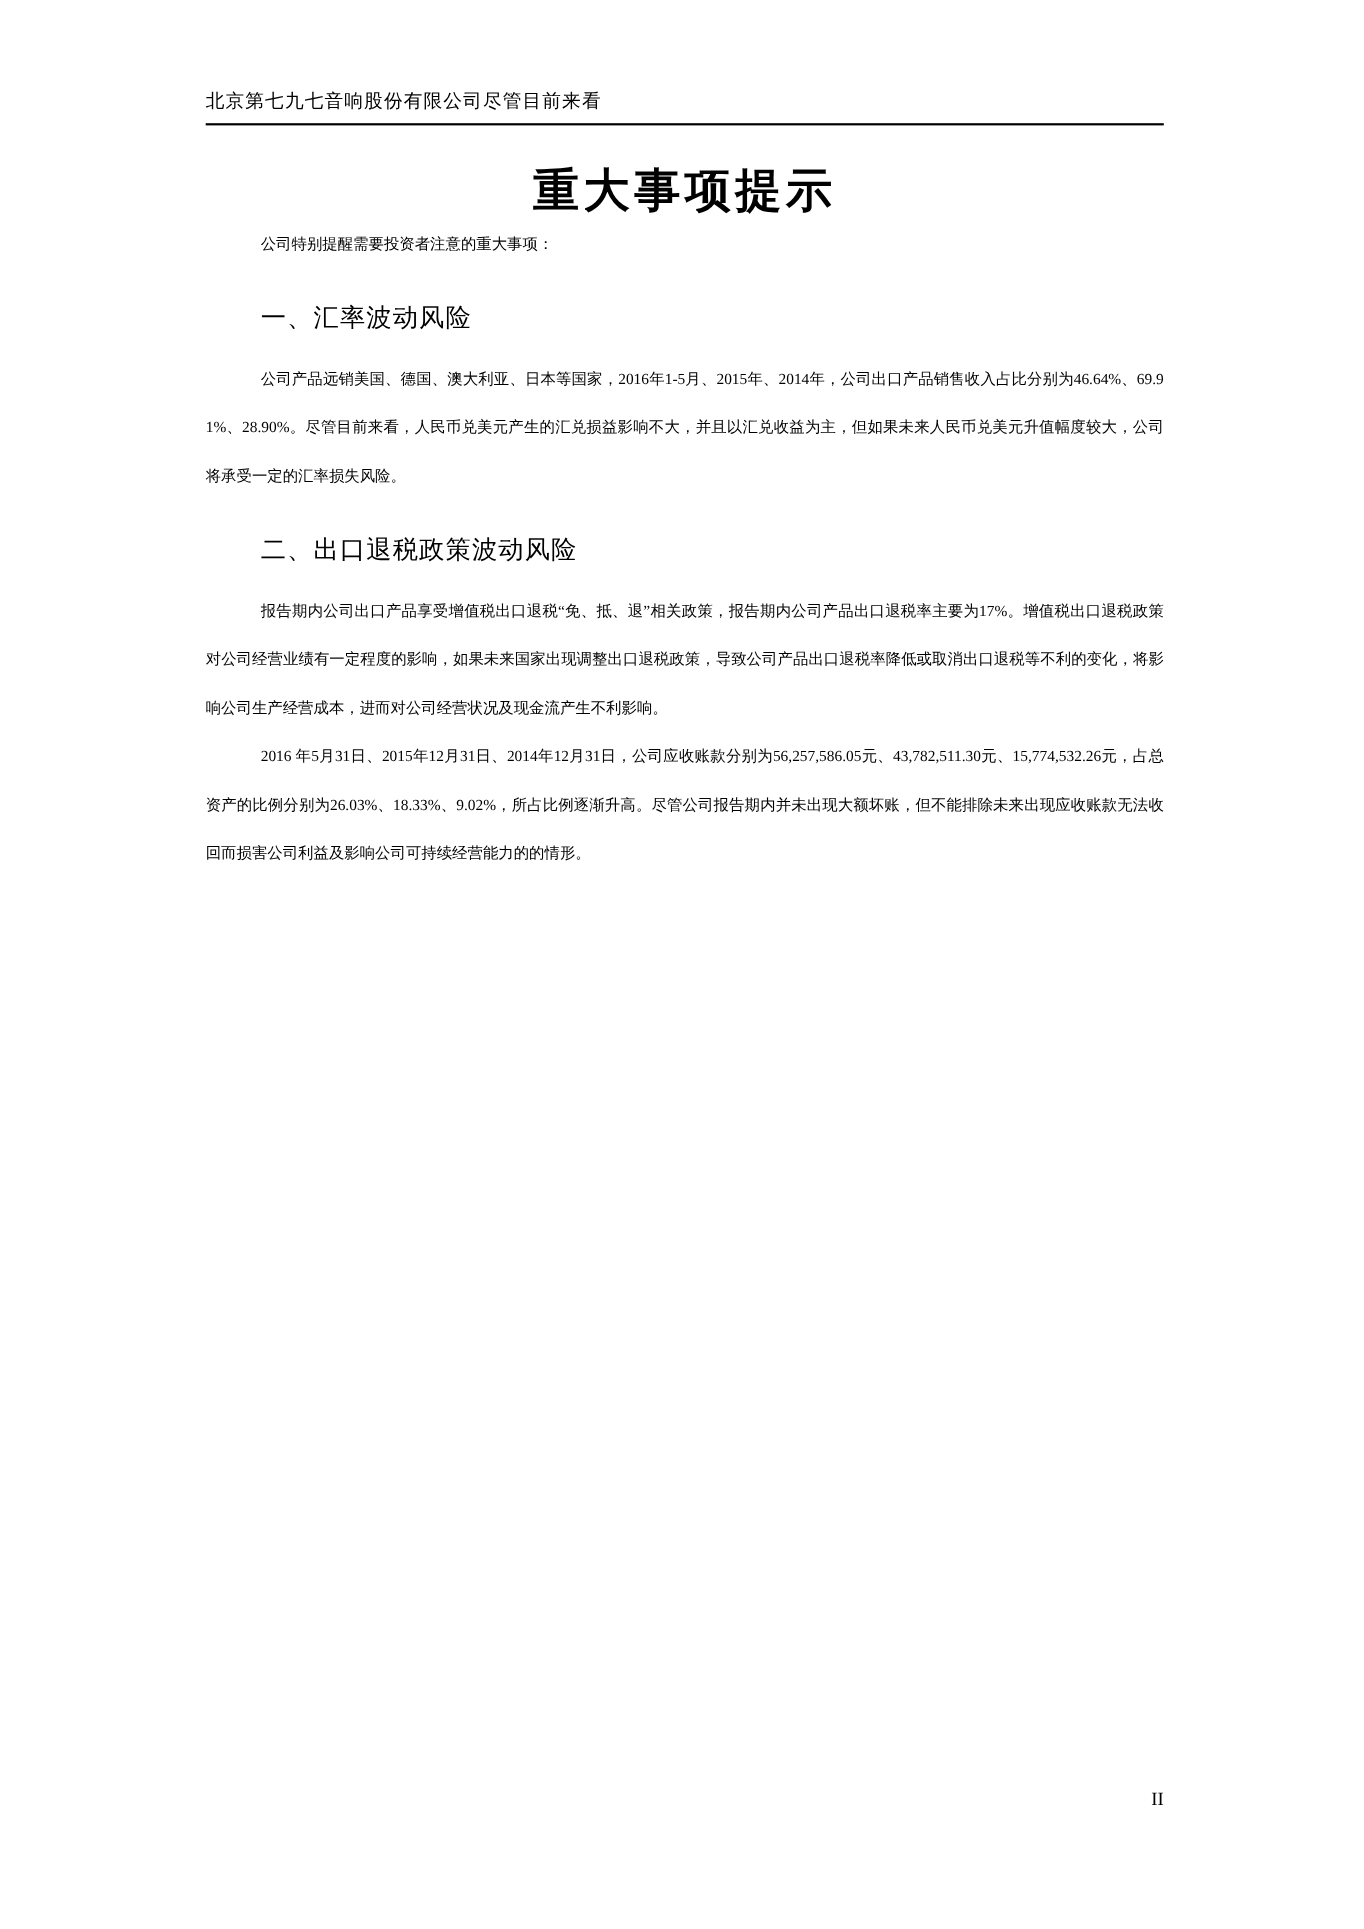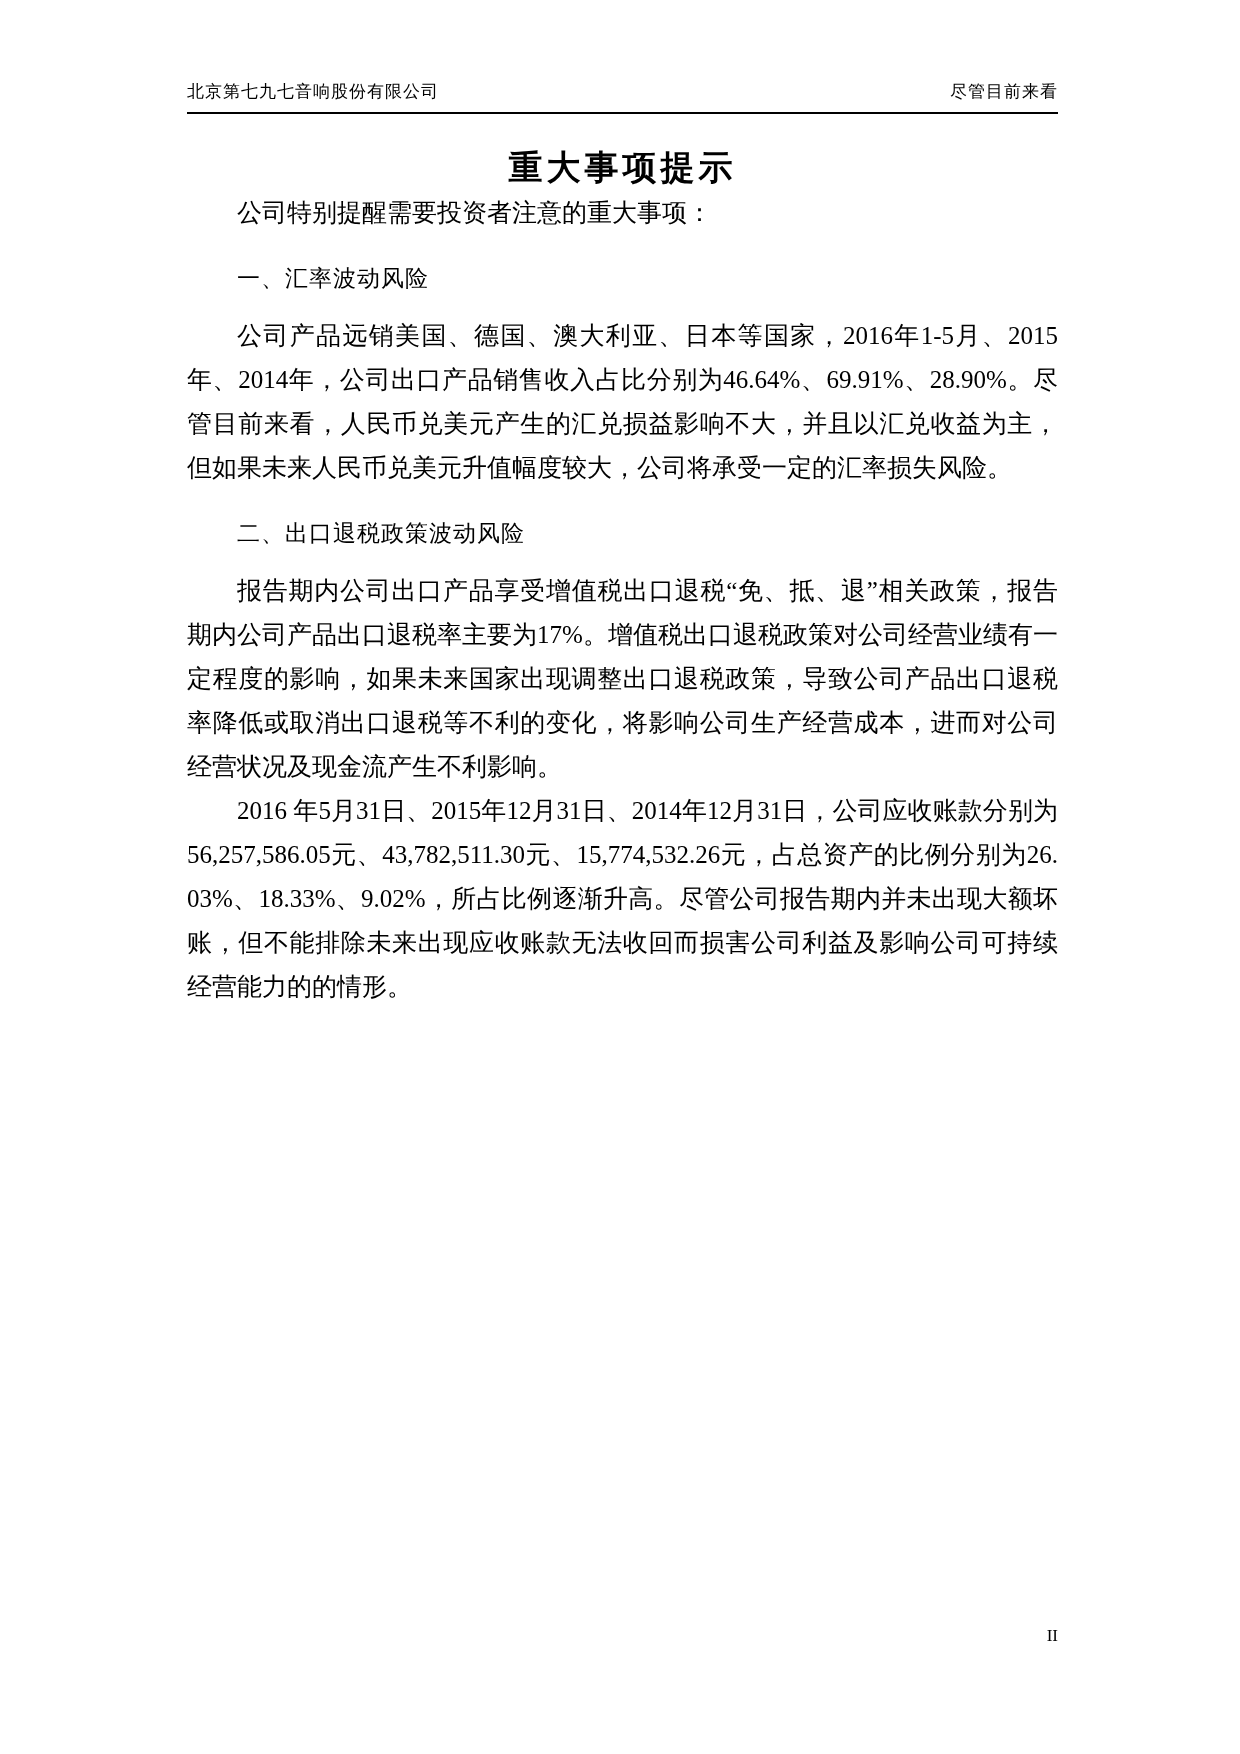--- a/index.html
+++ b/index.html
@@ -15,45 +15,44 @@
     font-family: "Liberation Serif", "DejaVu Serif", serif;
     color: #000000;
     overflow: hidden;
   }
   .header {
     position: absolute;
     top: 80px;
     left: 187px;
     width: 871px;
     display: flex;
-    justify-content: space-between;
     align-items: flex-end;
     font-size: 17px;
     letter-spacing: 1px;
     padding-bottom: 9px;
     border-bottom: 2px solid #000000;
   }
   .content {
     position: absolute;
     top: 113px;
     left: 187px;
     width: 871px;
   }
   .title {
     margin: 32px 0 0 0;
     text-align: center;
-    font-size: 34px;
+    font-size: 42px;
     font-weight: bold;
     letter-spacing: 4px;
   }
   .intro {
     margin-top: 40px;
   }
   .para {
-    font-size: 25px;
+    font-size: 14px;
     line-height: 44px;
     text-align: justify;
     text-align-last: left;
     text-indent: 50px;
     margin: 0;
     word-break: break-all;
   }
   .section-heading {
     font-size: 23px;
     font-weight: normal;

